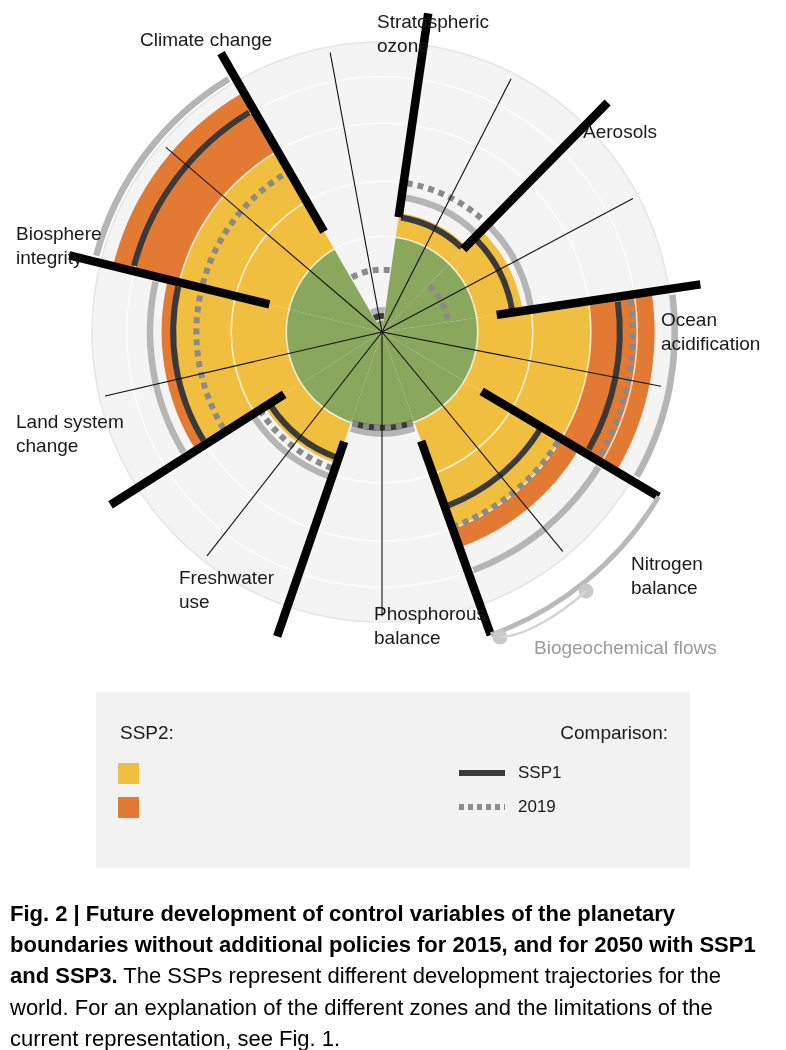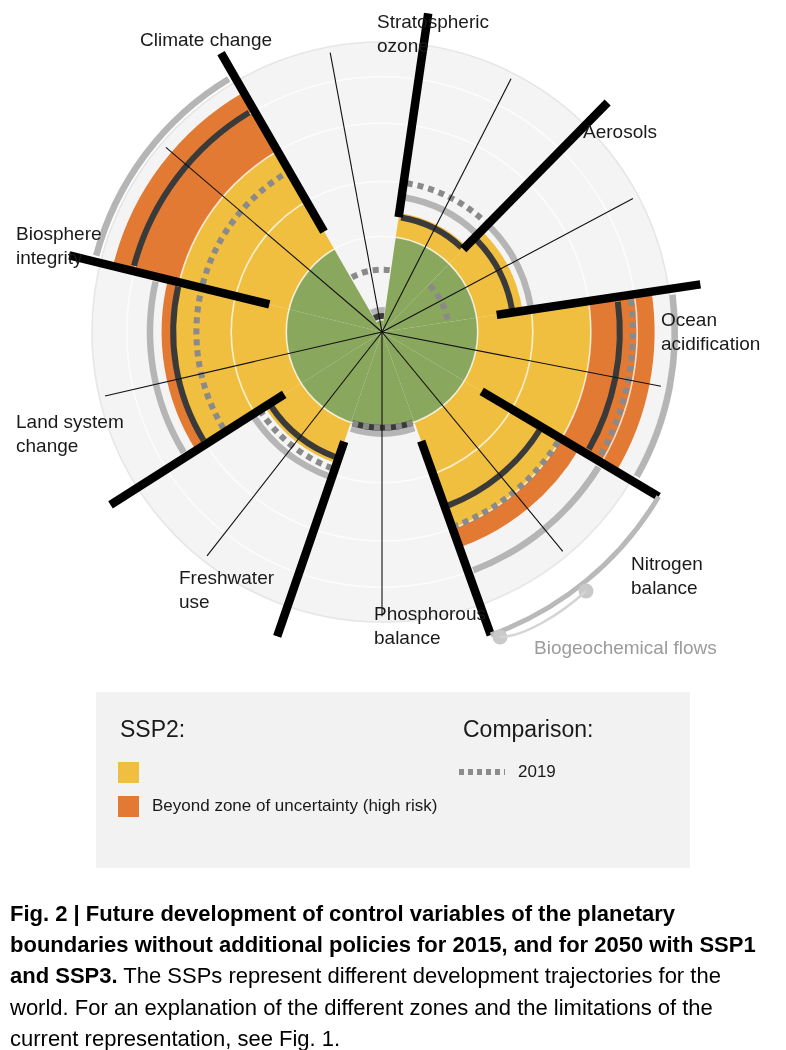--- a/index.html
+++ b/index.html
@@ -9,22 +9,22 @@
   #radar{display:block;}
   .axis-label{font-family:"Liberation Sans",sans-serif;font-size:19px;fill:#1a1a1a;}
   .group-label{font-family:"Liberation Sans",sans-serif;font-size:19px;fill:#9b9b9b;}
 
   
   #legend{position:absolute;left:96px;top:692px;width:594px;height:176px;
           background:#f2f2f2;box-sizing:border-box;padding:18px 22px 0 22px;}
   .leg-cols{display:flex;justify-content:space-between;}
   .leg-left{width:58%;}
   .leg-right{width:38%;}
-  .leg-head{font-size:23px;color:#1a1a1a;margin:6px 0 12px 2px;}
-  .leg-head.right{text-align:left;margin-left:4px;}
+  .leg-head{font-size:19px;color:#1a1a1a;margin:12px 0 12px 2px;}
+  .leg-head.right{text-align:right;margin-left:4px;}
   .leg-row{display:flex;align-items:center;height:34px;}
   .swatch{width:21px;height:21px;flex:0 0 21px;margin-right:13px;}
   .leg-txt{font-size:17px;color:#1a1a1a;white-space:nowrap;}
   .lineswatch{width:46px;flex:0 0 46px;margin-right:13px;display:flex;align-items:center;justify-content:center;}
   .ls-solid{width:46px;height:6px;}
   .ls-dot{width:46px;height:6px;}
 
   
   #caption{position:absolute;left:10px;top:898px;width:766px;font-size:22px;line-height:1.42;color:#000;}
   #caption b{font-weight:bold;}
@@ -149,25 +149,30 @@
 
   <div id="legend">
     <div class="leg-cols">
       <div class="leg-left">
         <div class="leg-head">SSP2:</div>
         <div class="leg-row">
           <span class="swatch" id="sw1" style="background: rgb(240, 191, 64);"></span>
         </div>
         <div class="leg-row">
           <span class="swatch" id="sw2" style="background: rgb(226, 122, 52);"></span>
-          <span class="leg-txt">Beyond zone of uncertainty (high risk)</span>
         </div>
       </div>
       <div class="leg-right">
         <div class="leg-head right">Comparison:</div>
+        <div class="leg-row">
+          <span class="lineswatch">
+              <span class="ls-solid" id="ln0" style="background: rgb(58, 58, 58);"></span>
+            </span>
+          <span class="leg-txt">SSP1</span>
+        </div>
         <div class="leg-row">
           <span class="lineswatch">
               <span class="ls-dot" id="ln2" style="background: repeating-linear-gradient(to right, rgb(140, 140, 140) 0px, rgb(140, 140, 140) 5px, transparent 5px, transparent 9px); height: 6px;"></span>
             </span>
           <span class="leg-txt">2019</span>
         </div>
       </div>
     </div>
   </div>
 

